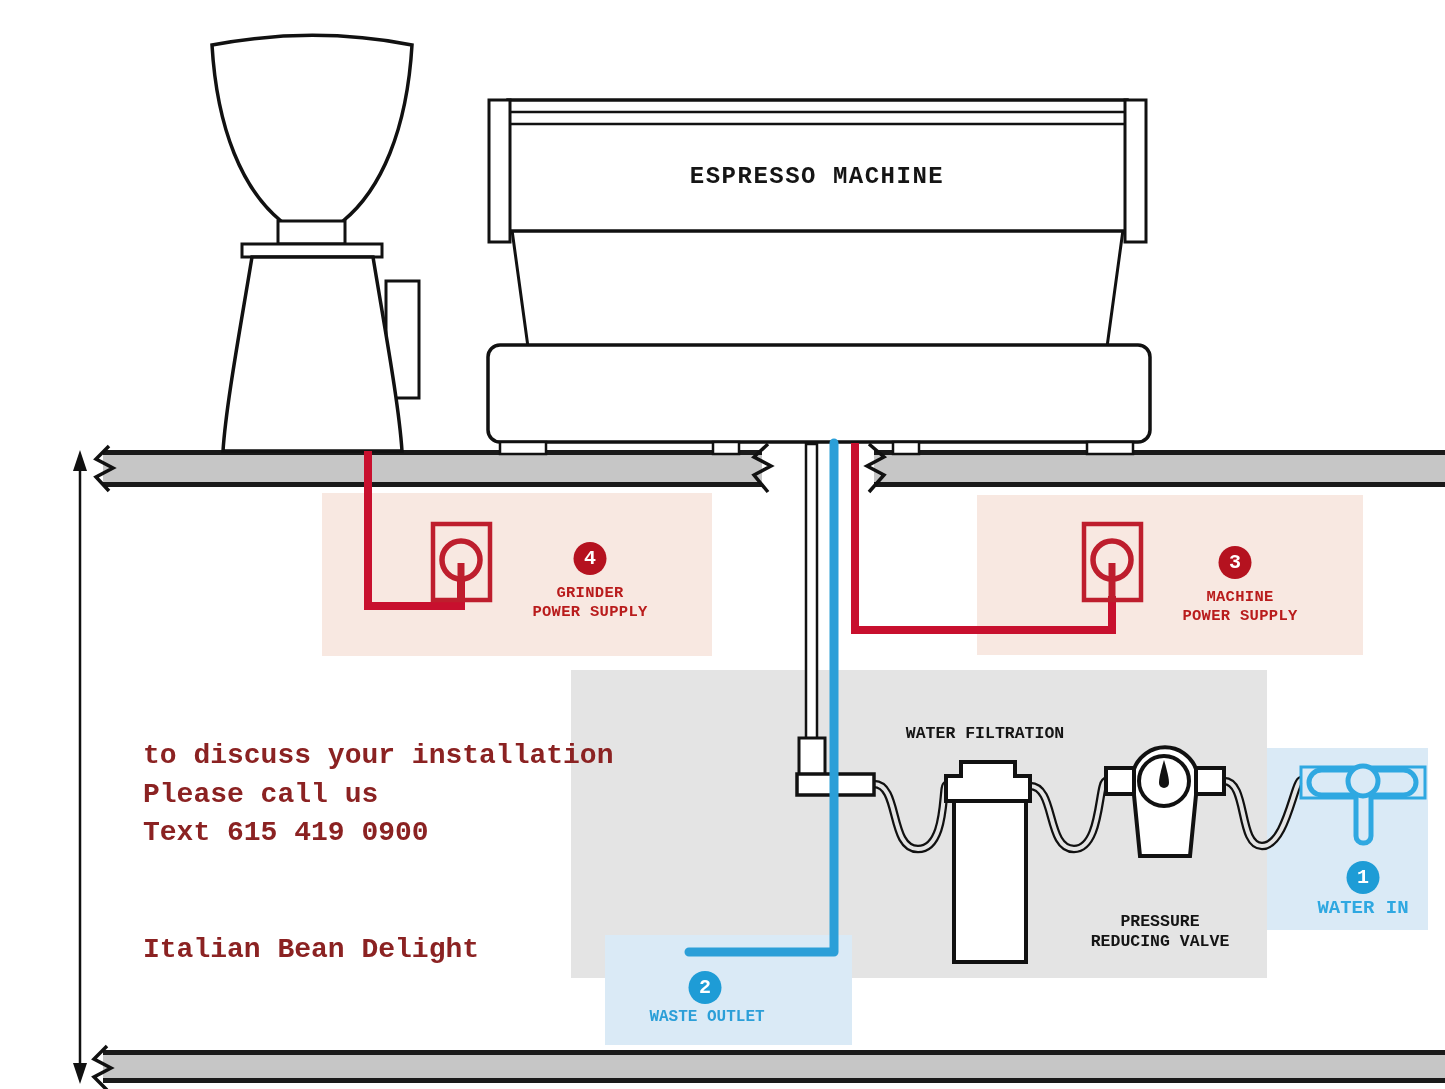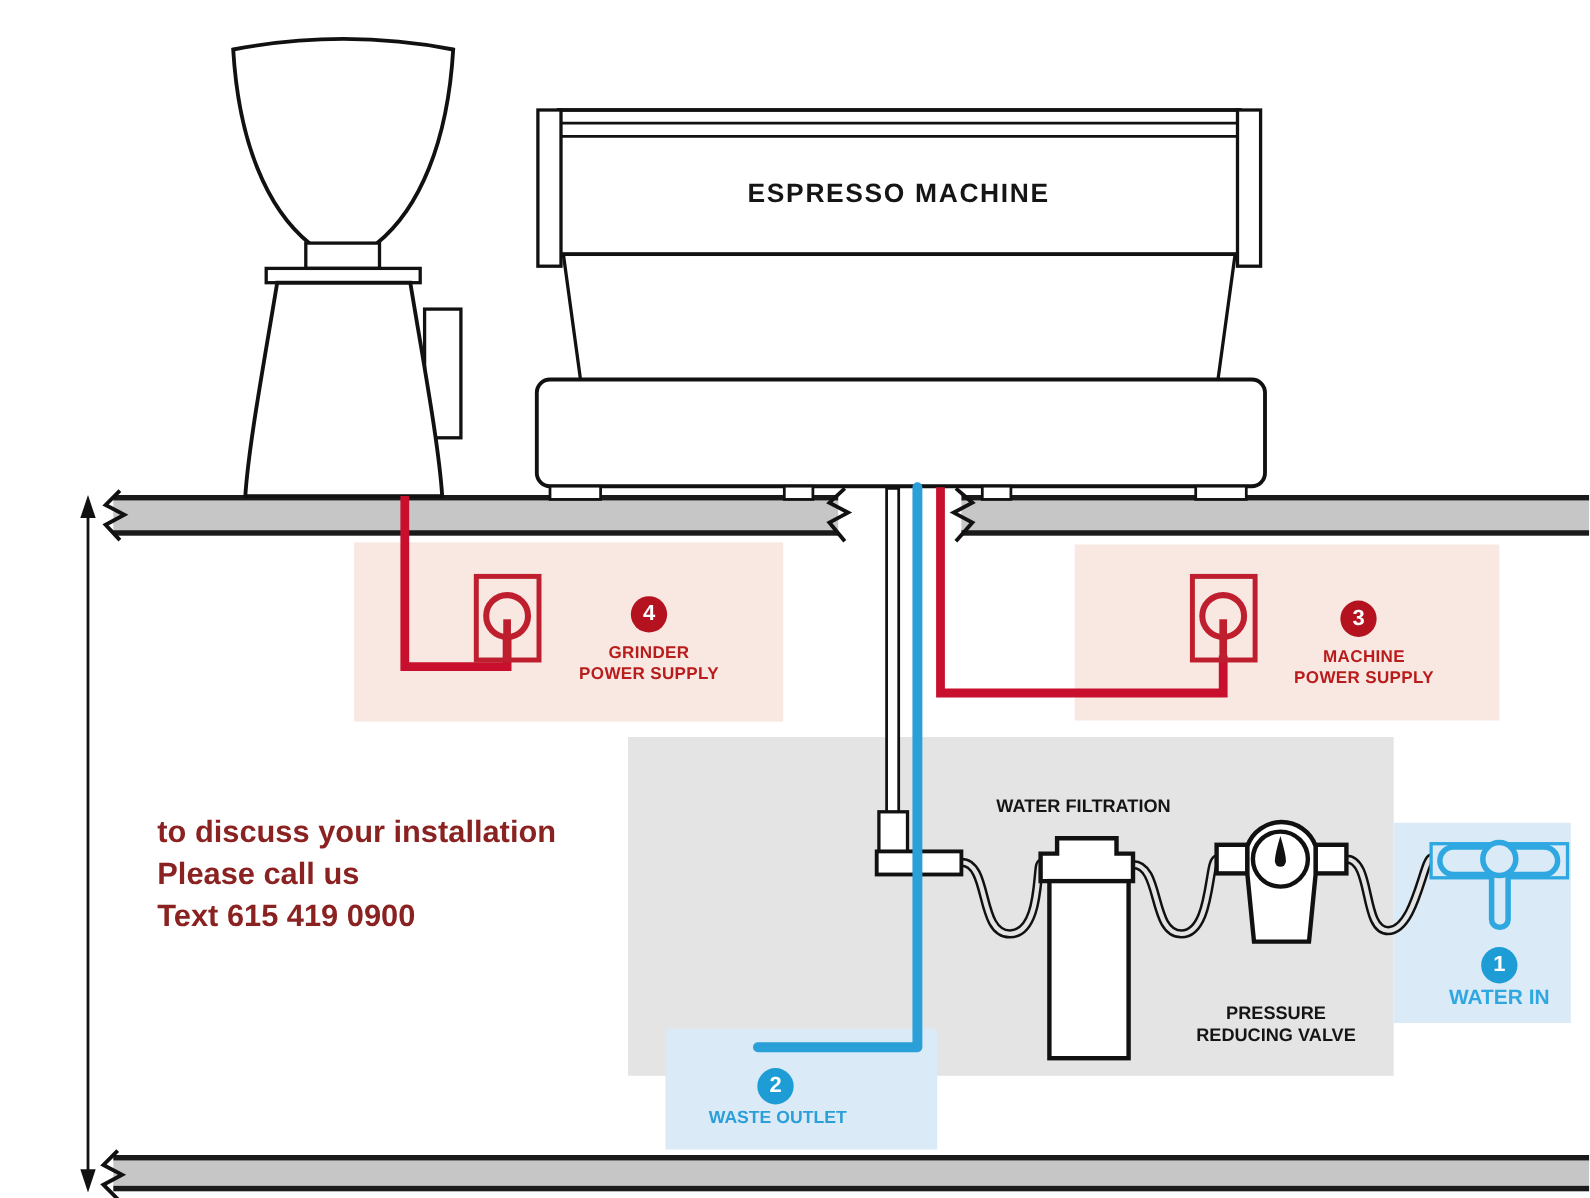--- a/index.html
+++ b/index.html
@@ -1,17 +1,17 @@
 <!DOCTYPE html>
 <html><head>
 <meta charset="utf-8">
 <style>
   html,body{margin:0;padding:0;background:#fff;}
   .stage{position:relative;width:1445px;height:1089px;background:#ffffff;
-         font-family:Liberation Sans, sans-serif;overflow:hidden;}
+         font-family:Liberation Mono, monospace;overflow:hidden;}
   .panel{position:absolute;}
   .panel.pink{background:#F8E8E1;}
   .panel.gray{background:#E4E4E4;}
   .panel.lblue{background:#DAEAF6;}
   svg.art{position:absolute;left:0;top:0;}
   .lbl{position:absolute;font-weight:bold;white-space:nowrap;
        transform:translateX(-50%);text-align:center;}
   .lbl.black{color:#151515;}
   .lbl.red{color:#b91c1c;}
   .lbl.blue{color:#2B9FD8;}
@@ -169,14 +169,15 @@
   <div class="lbl lblue-t" style="left:1363px;top:897px;font-size:19px;">WATER IN</div>
 
   <div class="badge blue" style="left:705px;top:971px;">2</div>
   <div class="lbl blue" style="left:707px;top:1008px;font-size:16px;">WASTE OUTLET</div>
 
   <div class="contact" style="top:737px;">
     <div>to discuss your installation</div>
     <div>Please call us</div>
     <div>Text 615 419 0900</div>
   </div>
+  <div class="contact" style="top:931px;">Italian Bean Delight</div>
 
 </div>
 
 </body></html>

